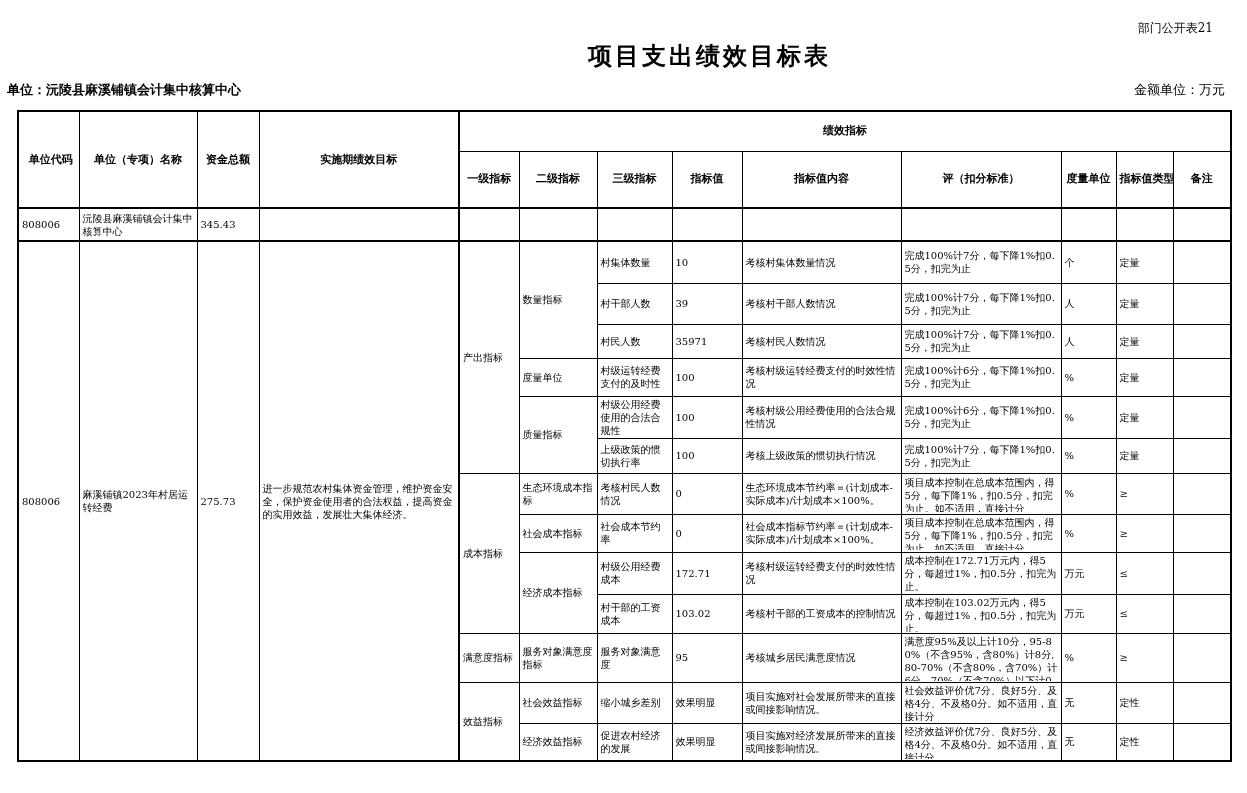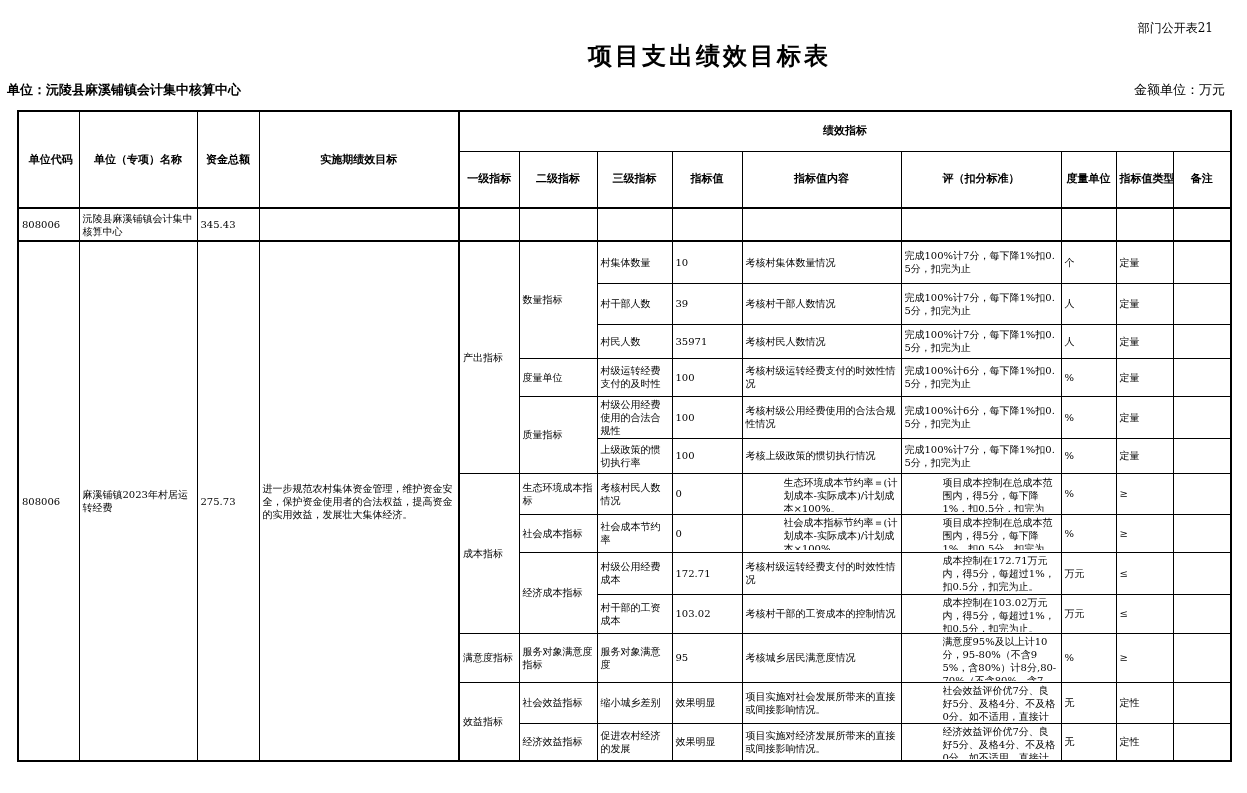--- a/index.html
+++ b/index.html
@@ -21,21 +21,21 @@
     padding:1px 3px;
     font-size:10px;line-height:13px;
     vertical-align:middle;text-align:left;
     overflow:hidden;word-break:break-all;
   }
   .perf th{font-weight:bold;text-align:center;font-size:11px;line-height:14px;word-break:keep-all;}
   .narrow{max-width:40px;margin:16px auto;}
   .num{text-align:right;}
   tr.summary-row td{border-top:2px solid #000;border-bottom:2px solid #000;}
   .thickL{border-left:2px solid #000 !important;}
-  .clip{overflow:hidden;margin-left:38px;}
+  .clip{overflow:hidden;}
 </style>
 </head>
 <body>
 
 <div class="sheet-label">部门公开表21</div>
 <div class="doc-title">项目支出绩效目标表</div>
 <div class="unit-line">单位：沅陵县麻溪铺镇会计集中核算中心</div>
 <div class="amount-unit-line">金额单位：万元</div>
 
 <table class="perf">

